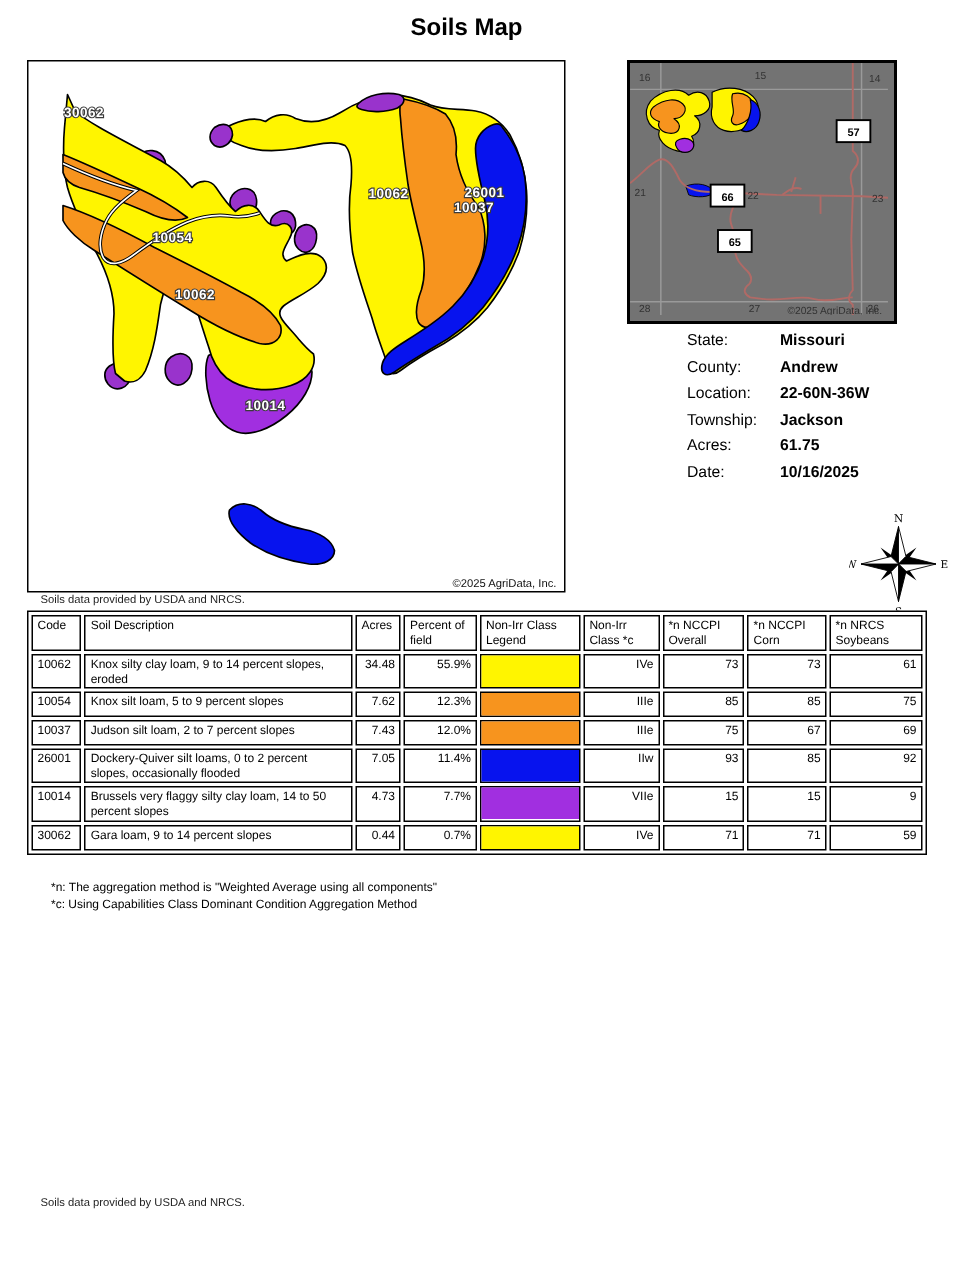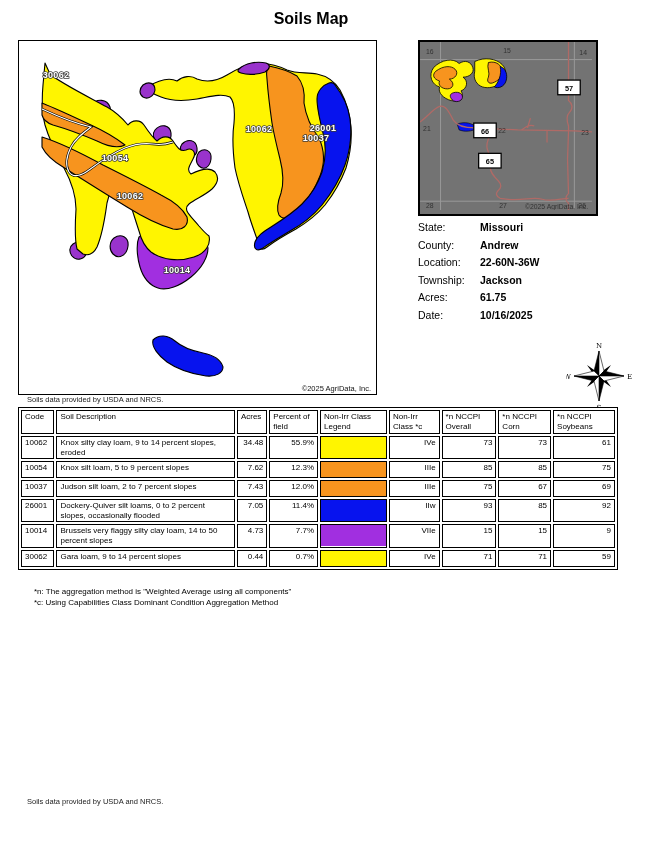--- a/index.html
+++ b/index.html
@@ -4,21 +4,21 @@
 <style>
   html,body{margin:0;padding:0;background:#fff;}
   body{width:650px;height:841px;position:relative;font-family:"Liberation Sans",sans-serif;color:#000;overflow:hidden;}
   .abs{position:absolute;}
   #title{left:0;top:10px;width:622px;text-align:center;font-size:16px;font-weight:bold;}
   #mapbox{left:18px;top:40px;width:357px;height:353px;border:1px solid #000;background:#fff;}
   #mapbox svg{display:block;}
   #locatorbox{left:418px;top:40px;width:176px;height:172px;border:2px solid #000;background:#737373;}
   #map-footnote{left:27px;top:395px;font-size:7.5px;color:#222;}
   #info{left:418px;top:221px;font-size:10.5px;}
-  .info-row{display:flex;margin-bottom:5.5px;}
+  .info-row{display:flex;margin-bottom:5.5px;margin-left:40px;}
   .info-label{width:62px;}
   .info-value{font-weight:bold;}
   #compass{left:566px;top:338px;}
   .maplabel{font-family:"Liberation Sans",sans-serif;font-size:9px;font-weight:bold;fill:#fff;stroke:#3a3a3a;stroke-width:1.5px;paint-order:stroke;letter-spacing:0.3px;}
   .mapcopy{font-size:7.5px;fill:#111;}
   .gridnum{font-size:7px;fill:#333;}
   .badge-text{font-size:7.5px;font-weight:bold;fill:#000;}
   .compass-letter{font-family:"DejaVu Serif",serif;font-size:7px;fill:#000;}
   #soil-table{left:18px;top:407px;width:600px;border-collapse:separate;border-spacing:2px;background:#fff;border:1px solid #000;table-layout:fixed;}
   #soil-table td{border:1px solid #000;font-size:8px;line-height:1.2;padding:1px 3px;vertical-align:top;background:#fff;}
@@ -271,21 +271,21 @@
   <tbody id="soil-table-body">
       <tr style="height: 24px;">
         <td>Code</td>
         <td>Soil Description</td>
         <td>Acres</td>
         <td>Percent of field</td>
         <td>Non-Irr Class Legend</td>
         <td>Non-Irr Class *c</td>
         <td>*n NCCPI Overall</td>
         <td>*n NCCPI Corn</td>
-        <td>*n NCCPI Soybeans</td>
+        <td>*n NRCS Soybeans</td>
       </tr>
       <tr>
         <td>10062</td>
         <td>Knox silty clay loam, 9 to 14 percent slopes, eroded</td>
         <td class="num">34.48</td>
         <td class="num">55.9%</td>
         <td class="legend-cell">
           <div class="swatch tall" style="background: rgb(255, 245, 0);"></div>
         </td>
         <td class="num">IVe</td>

